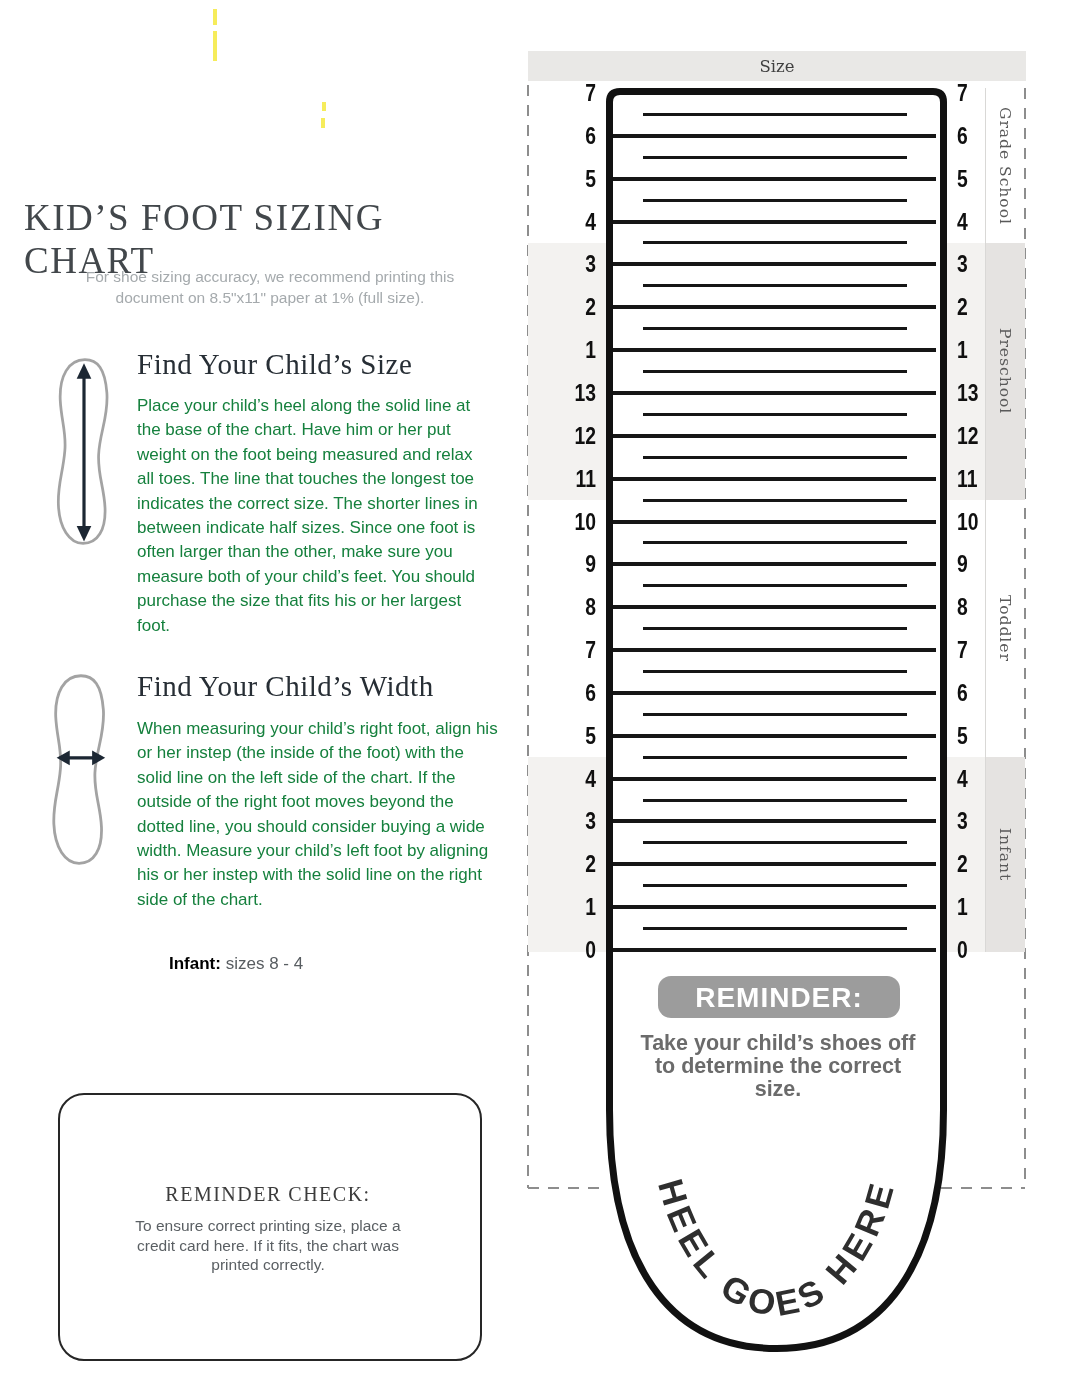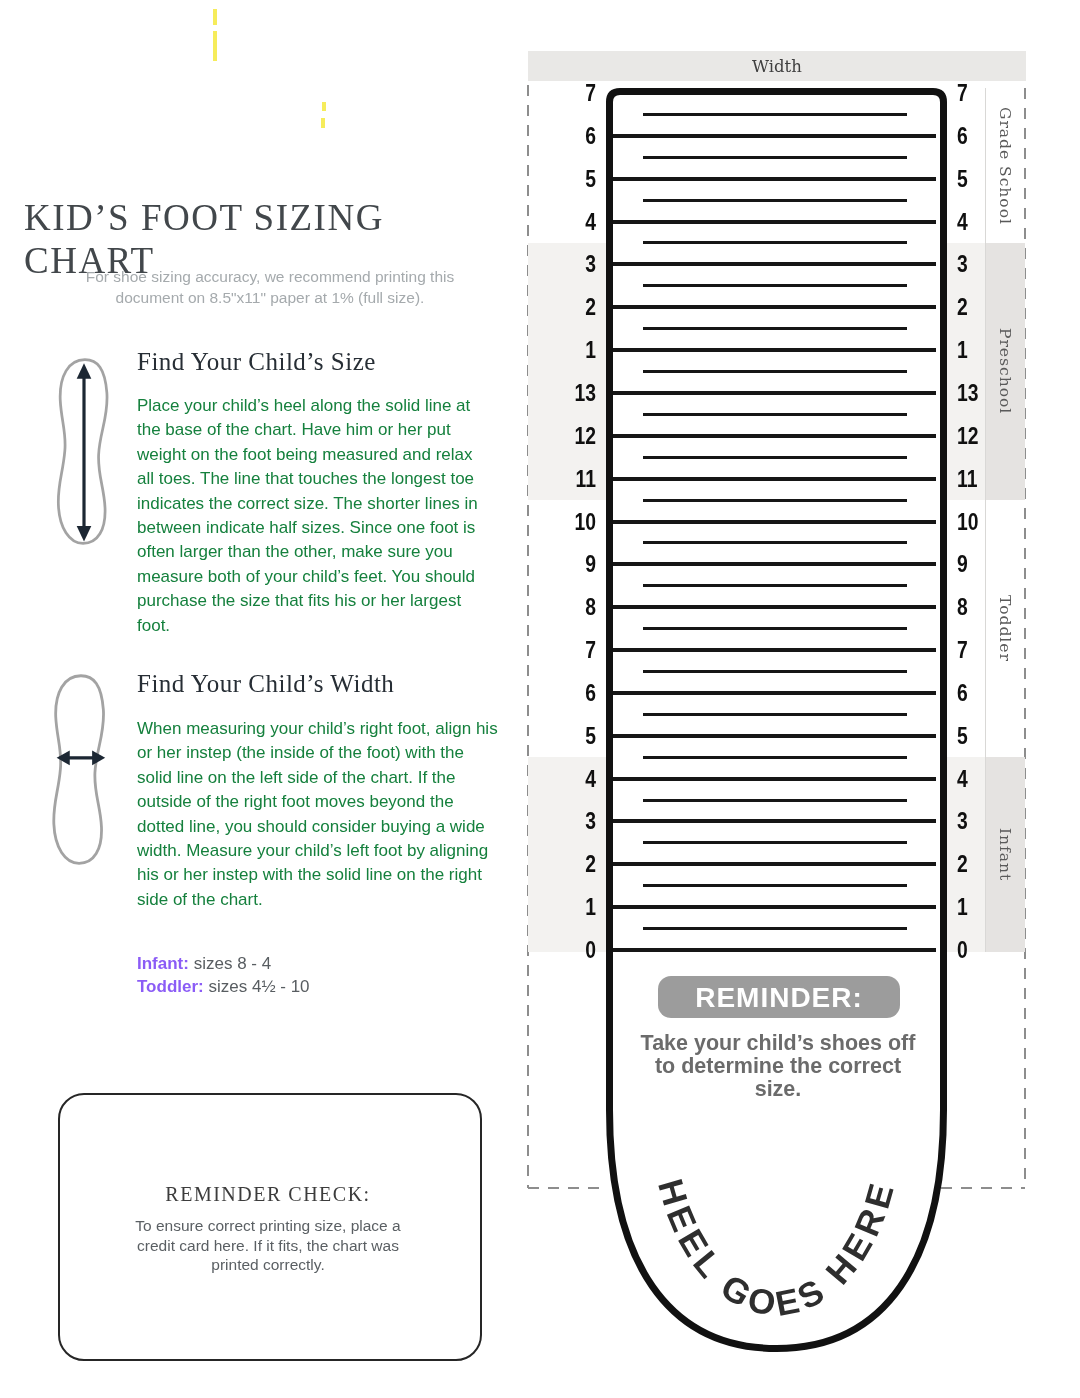--- a/index.html
+++ b/index.html
@@ -7,26 +7,26 @@
        font-family:"Liberation Sans",sans-serif;}
   .abs{position:absolute;}
 
   
   .doc-title{left:24px;top:196px;width:490px;
     font-family:"Liberation Serif",serif;font-weight:400;font-size:37px;
     letter-spacing:1.5px;color:#42474b;}
   .doc-subtitle{left:70px;top:266px;width:400px;text-align:center;
     font-size:15.5px;line-height:21px;color:#a5aaad;}
 
-  .sec-heading{font-family:"Liberation Serif",serif;font-size:25px;
+  .sec-heading{font-family:"Liberation Serif",serif;font-size:29px;
     color:#272e35;letter-spacing:.5px;}
   .sec-body{font-size:17px;line-height:24.4px;color:#15803d;}
 
   .ranges{left:137px;top:952px;width:340px;font-size:17px;line-height:23px;}
-  .ranges .lbl{font-weight:bold;color:#8b5cf6;}
+  .ranges .lbl{font-weight:bold;color:#000000;margin-left:32px;}
   .ranges .val{color:#585d61;}
 
   .accuracy-box{left:58px;top:1093px;width:420px;height:264px;
     border:2.5px solid #262626;border-radius:26px;}
   .accuracy-head{left:58px;top:1183px;width:420px;text-align:center;
     font-family:"Liberation Serif",serif;font-size:20px;letter-spacing:1.5px;
     color:#3c3c3c;}
   .accuracy-body{left:118px;top:1216px;width:300px;text-align:center;
     font-size:15.5px;line-height:19.5px;color:#5a5f63;}
 
@@ -86,28 +86,27 @@
     <line x1="20" y1="92" x2="52" y2="92" stroke="#1c2733" stroke-width="3.5"></line>
     <polygon points="10,92 24,84 24,100" fill="#1c2733"></polygon>
     <polygon points="62,92 48,84 48,100" fill="#1c2733"></polygon>
   </svg>
 </div>
 <div class="abs sec-heading" style="left:137px;top:670px;">Find Your Child’s Width</div>
 <div class="abs sec-body" style="left:137px;top:717px;width:362px;">When measuring your child’s right foot, align his or her instep (the inside of the foot) with the solid line on the left side of the chart. If the outside of the right foot moves beyond the dotted line, you should consider buying a wide width. Measure your child’s left foot by aligning his or her instep with the solid line on the right side of the chart.</div>
 
 <div class="abs ranges">
   <div><span class="lbl">Infant:</span> <span class="val">sizes 8 - 4</span></div>
-  <div><span class="lbl">Toddler:</span> <span class="val">sizes 4½ - 10</span></div>
 </div>
 
 <div class="abs accuracy-box"></div>
 <div class="abs accuracy-head">REMINDER CHECK:</div>
 <div class="abs accuracy-body">To ensure correct printing size, place a credit card here. If it fits, the chart was printed correctly.</div>
 
-<div class="abs wide-bar"><span>Width</span></div>
+<div class="abs wide-bar"><span>Size</span></div>
 
 <div class="abs dash-v" style="left:527px;top:85px;height:1103px;"></div>
 <div class="abs dash-v" style="left:1024px;top:88px;height:1100px;"></div>
 <div class="abs dash-h" style="left:528px;top:1187px;width:78px;"></div>
 <div class="abs dash-h" style="left:941px;top:1187px;width:84px;"></div>
 
 <div id="chart-layer" class="abs" style="left:0;top:0;width:1080px;height:1398px;">
     <div class="abs cat-label" style="position: absolute; top: 88px; height: 154.975px;">Grade School</div>
     <div style="position: absolute; left: 528px; top: 242.975px; width: 78px; height: 257.1px; background: rgb(243, 242, 240);"></div>
     <div style="position: absolute; left: 947px; top: 242.975px; width: 38px; height: 257.1px; background: rgb(243, 242, 240);"></div>

